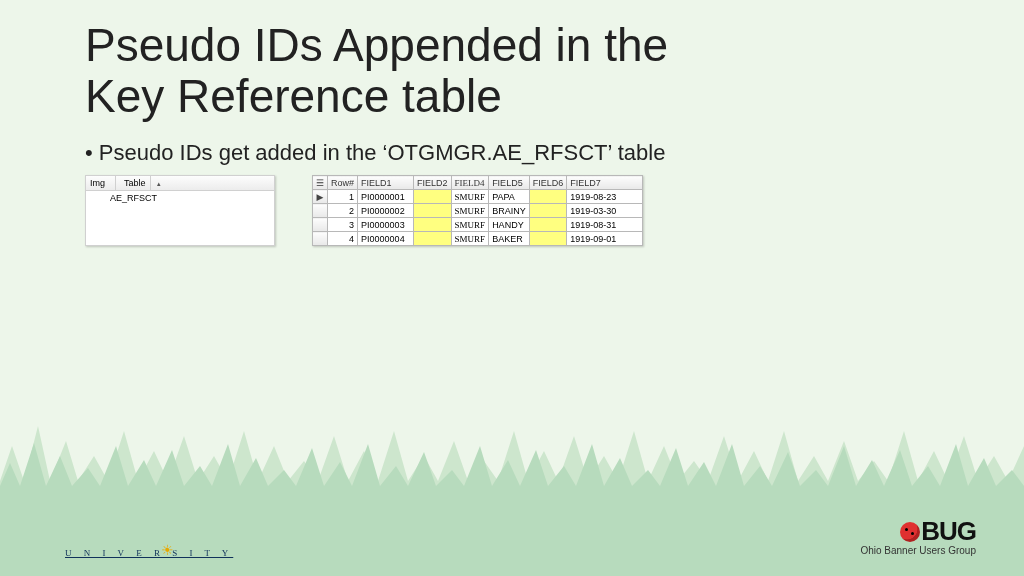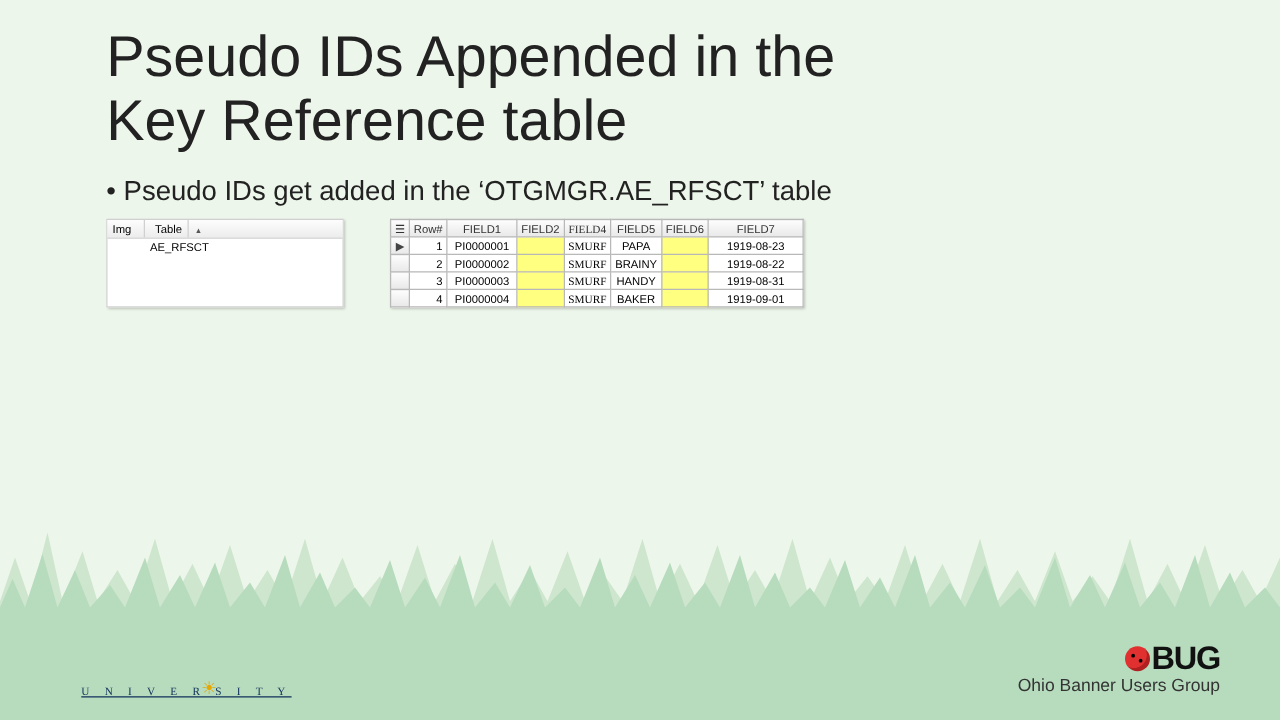--- a/index.html
+++ b/index.html
@@ -43,40 +43,40 @@
     background: linear-gradient(#fdfdfd,#ececec);
     border-bottom: 1px solid #d0d0d0;
   }
   .panel-left .hdr span {
     padding: 2px 4px;
     border-right: 1px solid #d0d0d0;
   }
   .panel-left .hdr span:first-child { width: 30px; }
   .panel-left .hdr span:last-child { border-right: none; flex: 1; }
   .panel-left .row {
-    padding: 2px 4px 2px 34px;
+    padding: 2px 4px 2px 24px;
     border-bottom: 0;
     height: 14px;
   }
   .panel-left .blank { height: 40px; }
   
   .grid {
     position: absolute;
     left: 312px;
     top: 175px;
     border: 1px solid #b0b0b0;
     font-size: 9px;
     border-collapse: collapse;
     background: #fff;
     box-shadow: 1px 1px 2px rgba(0,0,0,.2);
   }
   .grid th, .grid td {
     border: 1px solid #b8b8b8;
     padding: 1px 3px;
-    text-align: center;
+    text-align: left;
     height: 14px;
     white-space: nowrap;
   }
   .grid th {
     background: linear-gradient(#fdfdfd,#e8e8e8);
     font-weight: normal;
     color: #333;
   }
   .grid .corner { width: 14px; text-align: center; }
   .grid .sel { width: 10px; background: linear-gradient(#fdfdfd,#e8e8e8); text-align:center; color:#444;}
@@ -129,21 +129,21 @@
     position: relative;
     display:inline-block;
     margin-right:-1px;
   }
   .obug .bug::before, .obug .bug::after{
     content:""; position:absolute; width:3px;height:3px;border-radius:50%;background:#000;
   }
   .obug .bug::before{left:5px;top:6px;}
   .obug .bug::after{left:11px;top:10px;}
   .obug .txt { font-size: 26px; font-weight: 800; letter-spacing: -1px;}
-  .obug .sub { font-size: 14px; color:#333; margin-top:-2px;}
+  .obug .sub { font-size: 10px; color:#333; margin-top:-2px;}
   .tri { font-size: 7px; color:#555; }
 </style>
 </head>
 <body>
 
 <div class="slide">
 
   <div class="title">
     <span>Pseudo IDs Appended in the</span><br>
     <span>Key Reference table</span>
@@ -188,21 +188,21 @@
         <td class="f7">1919-08-23</td>
       </tr>
       <tr>
         <td class="sel"></td>
         <td class="rownum">2</td>
         <td class="f1">PI0000002</td>
         <td class="yellow"></td>
         <td class="f4">SMURF</td>
         <td class="f5">BRAINY</td>
         <td class="yellow"></td>
-        <td class="f7">1919-08-22</td>
+        <td class="f7">1919-03-30</td>
       </tr>
       <tr>
         <td class="sel"></td>
         <td class="rownum">3</td>
         <td class="f1">PI0000003</td>
         <td class="yellow"></td>
         <td class="f4">SMURF</td>
         <td class="f5">HANDY</td>
         <td class="yellow"></td>
         <td class="f7">1919-08-31</td>

